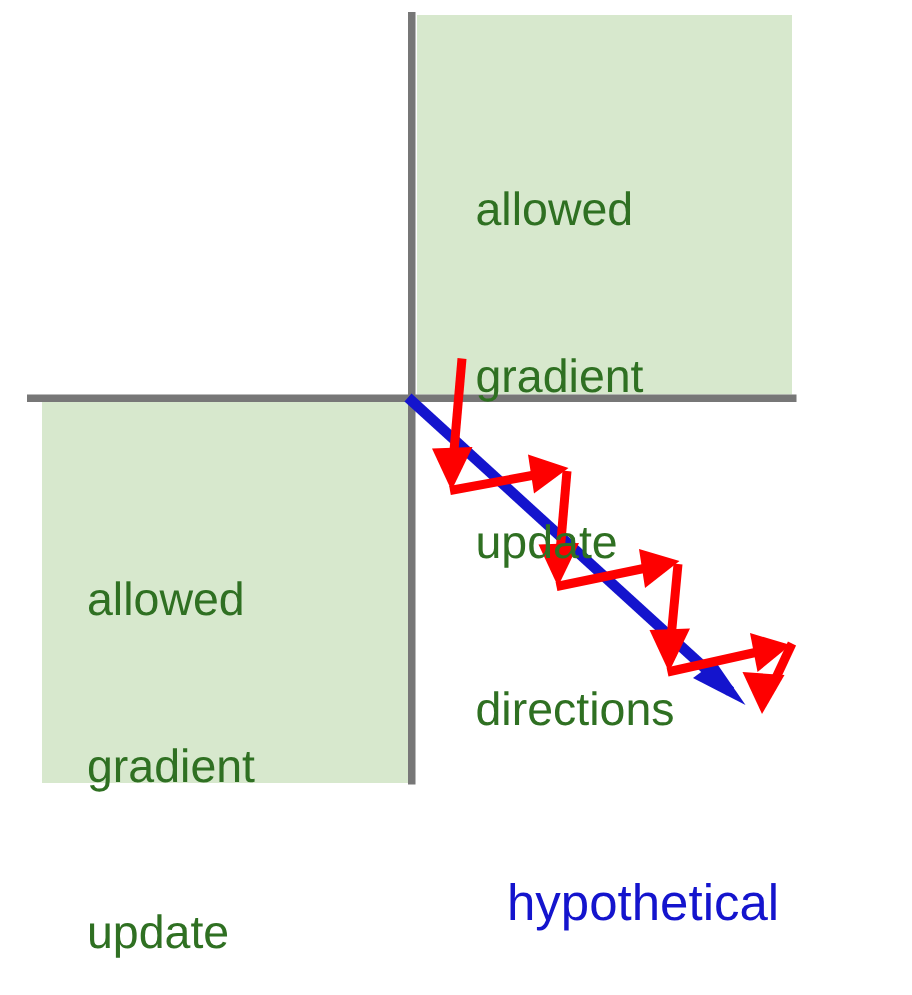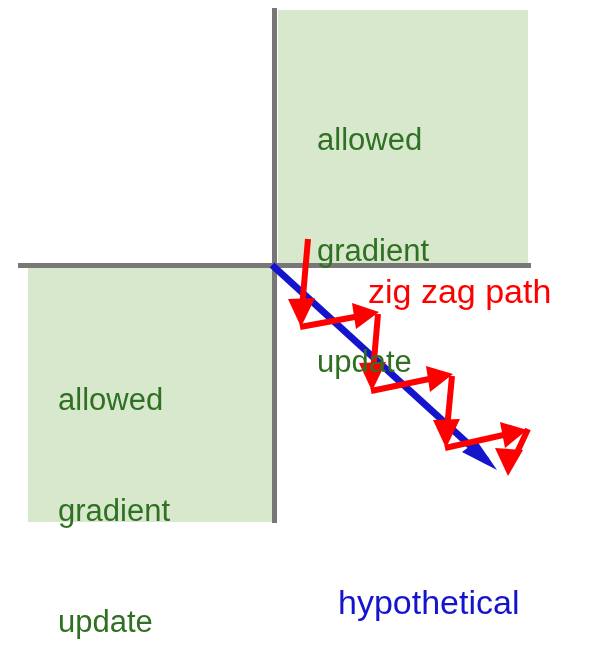--- a/index.html
+++ b/index.html
@@ -116,30 +116,30 @@
         <line x1="528" y1="429" x2="514" y2="459"></line>
         <polygon points="508,476 495,448 523,450" stroke="none"></polygon>
       </g>
     </g>
   </svg>
 
   <div class="quad-text" id="quad-text-top-right" style="color:#2f7022;">
     <div>allowed</div>
     <div>gradient</div>
     <div>update</div>
+    <div>directions</div>
   </div>
 
   <div class="quad-text" id="quad-text-bottom-left" style="color:#2f7022;">
     <div>allowed</div>
     <div>gradient</div>
     <div>update</div>
     
   </div>
 
-  <div class="annot-text" id="zigzag-label" style="color:#fe0000;">zig zag path</div>
 
   <div class="annot-text" id="optimal-label" style="color:#1414cd;">
     <div>hypothetical</div>
     
     
   </div>
 
 </div>
 
 </body></html>

